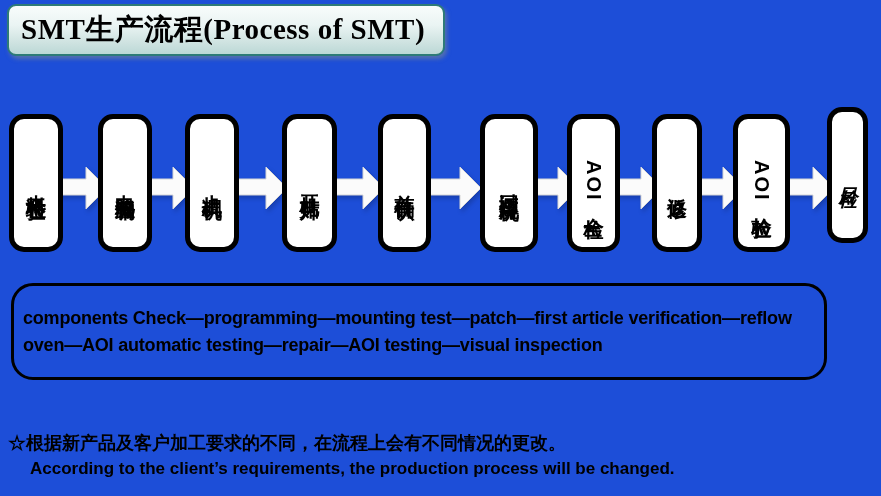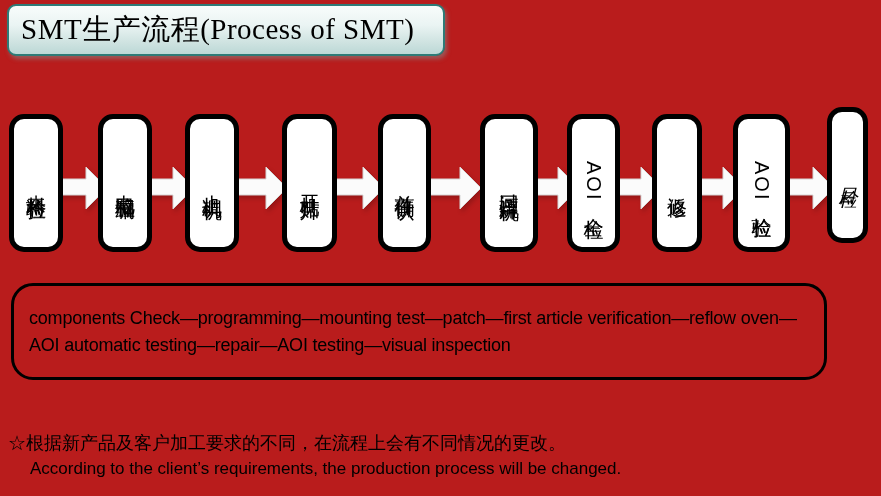--- a/index.html
+++ b/index.html
@@ -1,21 +1,22 @@
 <!DOCTYPE html>
 <html><head>
 <meta charset="utf-8">
 <style>
   html,body{margin:0;padding:0;background:#fff;}
   .canvas{
     position:relative;
     width:881px;height:496px;
-    background:#b91c1c;
+    background:#1d4ed8;
     font-family:"Liberation Sans", sans-serif;
     overflow:hidden;
+    font-weight:bold;
   }
   
   .title-box{
     position:absolute;left:7px;top:4px;
     width:438px;height:52px;
     border:2px solid #2e7b77;
     border-radius:9px;
     background:linear-gradient(180deg,#f8fcfb 0%,#eaf4f3 40%,#cfe3e1 75%,#bcd8d6 100%);
     box-shadow:2px 3px 4px rgba(130,140,140,0.55);
     display:flex;align-items:center;
@@ -49,21 +50,21 @@
     position:absolute;top:166px;width:54px;height:44px;z-index:1;
     filter:drop-shadow(2px 3px 2px rgba(0,0,0,0.18));
   }
   
   .summary-box{
     position:absolute;left:11px;top:283px;
     width:816px;height:97px;
     border:3px solid #000;border-radius:22px;
     box-sizing:border-box;
     display:flex;align-items:center;
-    padding:6px 15px;
+    padding:6px 9px;
   }
   .summary-box span{
     font-size:18px;line-height:1.45;color:#000;
     letter-spacing:-0.2px;
   }
   
   .note{position:absolute;left:8px;color:#000;white-space:nowrap;}
   .note-1{top:399px;font-size:17px;}
   .note-2{top:431px;font-size:18px;}
   .note-3{top:459px;left:30px;font-size:17px;}

